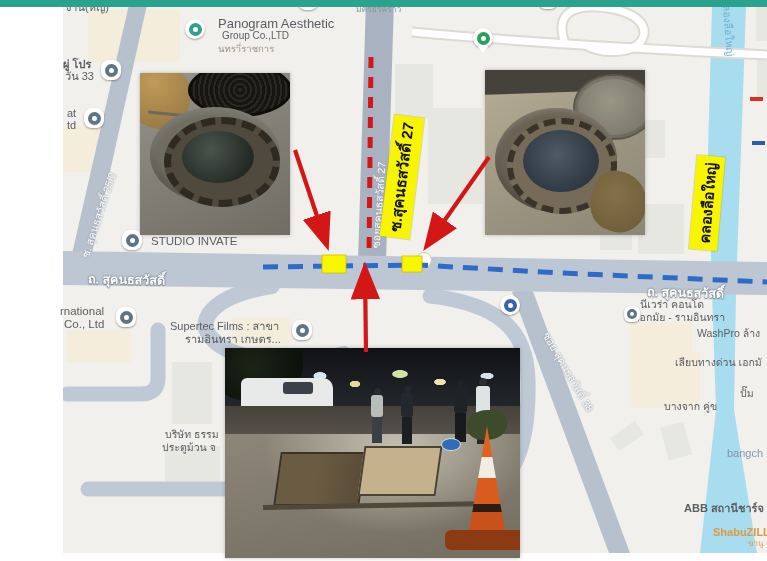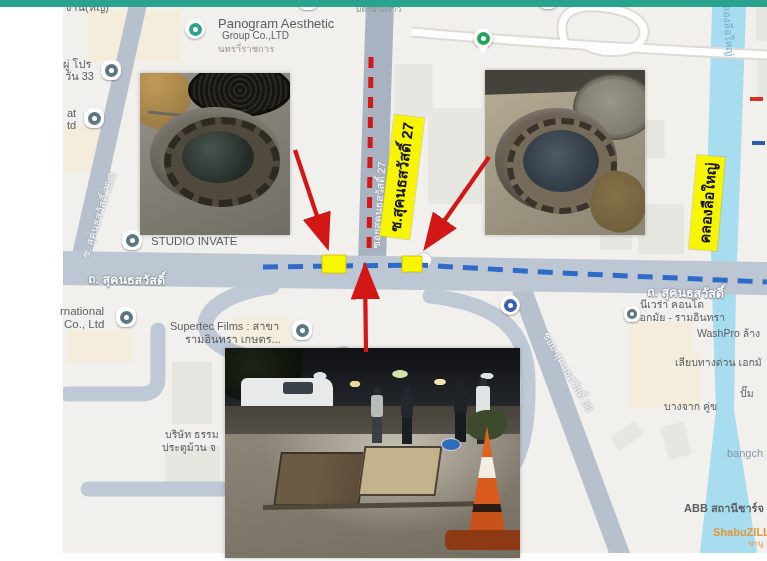--- a/index.html
+++ b/index.html
@@ -102,21 +102,21 @@
 
     <rect x="322" y="255" width="24" height="18" fill="#f9f700" stroke="#cdb800" stroke-width="0.75"></rect>
     <rect x="402" y="256" width="20" height="16" fill="#f9f700" stroke="#cdb800" stroke-width="0.75"></rect>
   </svg>
 
   <div class="lbl" style="left:66px;top:1px;">งาน(หญ่)</div>
   <div class="lbl tiny" style="left:356px;top:5px;">มิตรธิรคราว</div>
   <div class="lbl" style="left:218px;top:17px;font-size:13px;">Panogram Aesthetic</div>
   <div class="lbl" style="left:222px;top:30px;font-size:10px;">Group Co.,LTD</div>
   <div class="lbl sub" style="left:218px;top:44px;">นทราี่ราชการ</div>
-  <div class="lbl" style="left:63px;top:58px;">ผู่ โปร</div>
+  <div class="lbl" style="left:63px;top:58px;font-weight:bold;">ผู่ โปร</div>
   <div class="lbl" style="left:65px;top:70px;">วัน 33</div>
   <div class="lbl" style="left:67px;top:107px;">at</div>
   <div class="lbl" style="left:67px;top:119px;">td</div>
   <div class="lbl" style="left:151px;top:235px;font-size:11.5px;">STUDIO INVATE</div>
   <div class="lbl" style="left:60px;top:305px;font-size:11.5px;">rnational</div>
   <div class="lbl" style="left:64px;top:318px;font-size:11.5px;">Co., Ltd</div>
   <div class="lbl" style="left:170px;top:320px;">Supertec Films : สาขา</div>
   <div class="lbl" style="left:185px;top:333px;">รามอินทรา เกษตร...</div>
   <div class="lbl small" style="left:165px;top:428px;">บริษัท ธรรม</div>
   <div class="lbl small" style="left:162px;top:441px;">ประตูม้วน จ</div>

